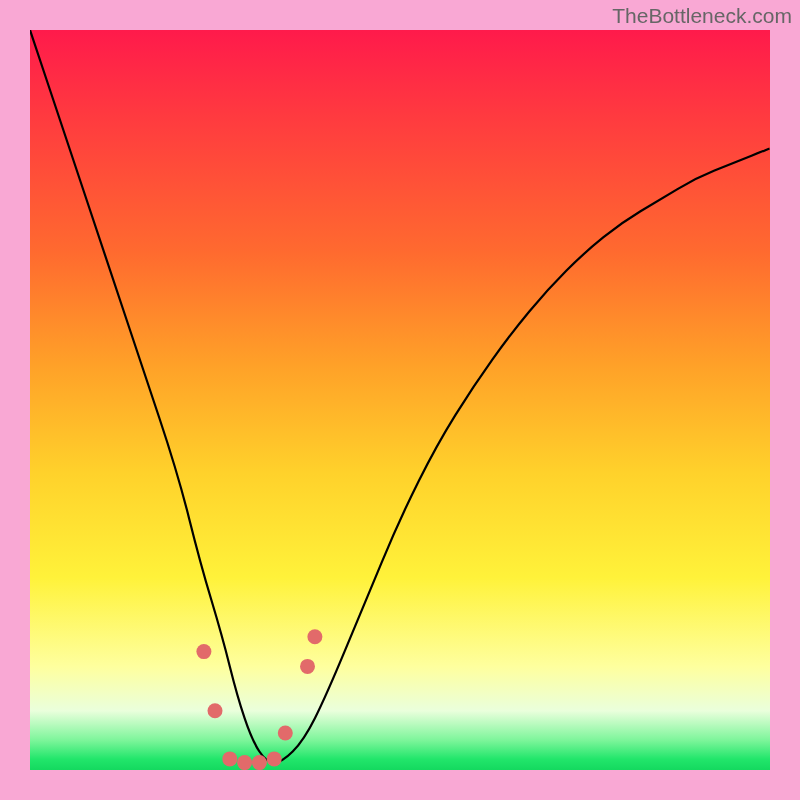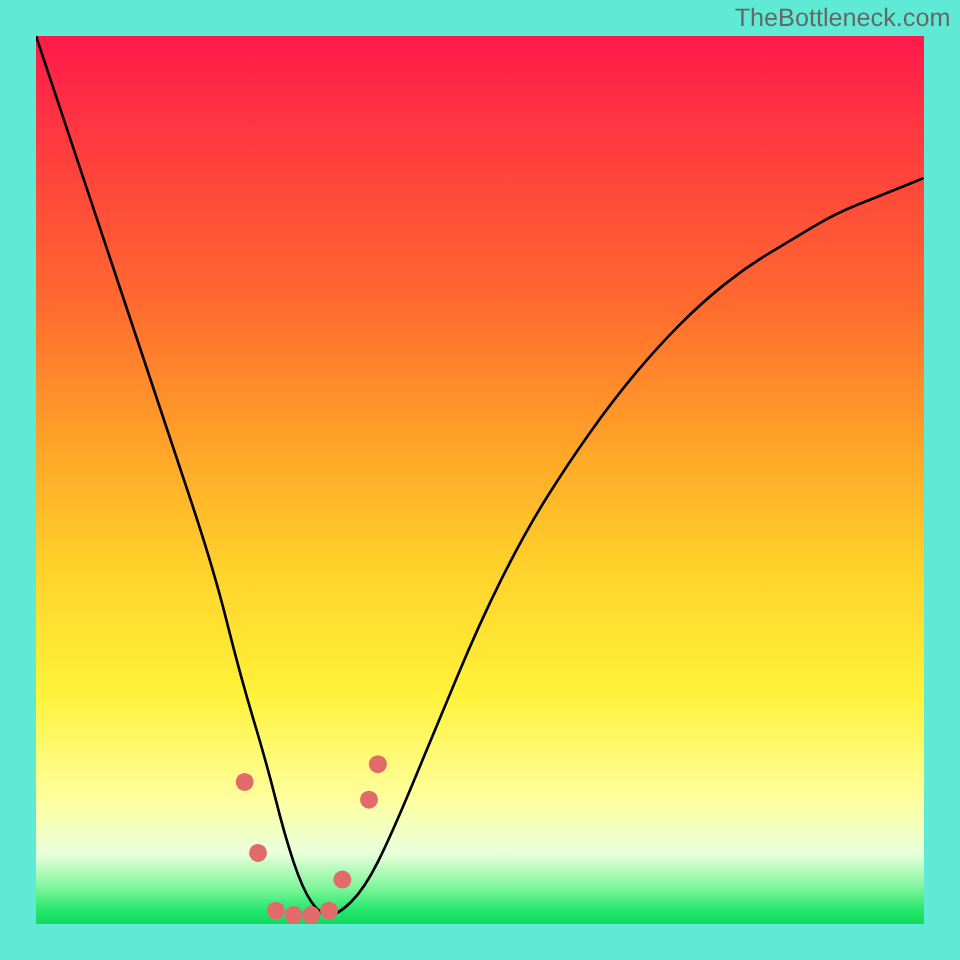--- a/index.html
+++ b/index.html
@@ -10,21 +10,21 @@
     background: #000;
     overflow: hidden;
     font-family: Arial, Helvetica, sans-serif;
   }
   .frame {
     position: absolute;
     left: 0;
     top: 0;
     width: 800px;
     height: 800px;
-    background: #5eead4;
+    background: #f9a8d4;
   }
   .plot {
     position: absolute;
     left: 30px;
     top: 30px;
     width: 740px;
     height: 740px;
     
     background: linear-gradient(
       to bottom,

